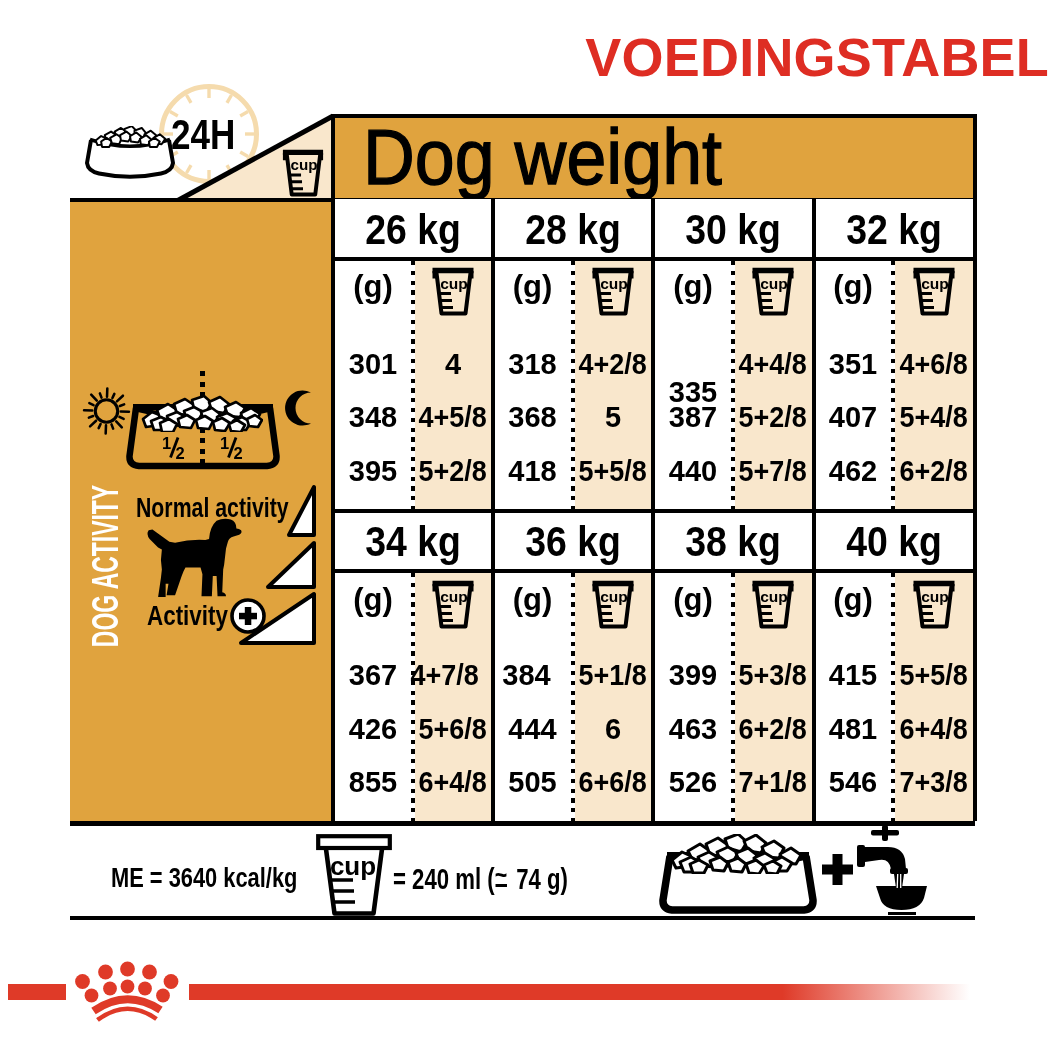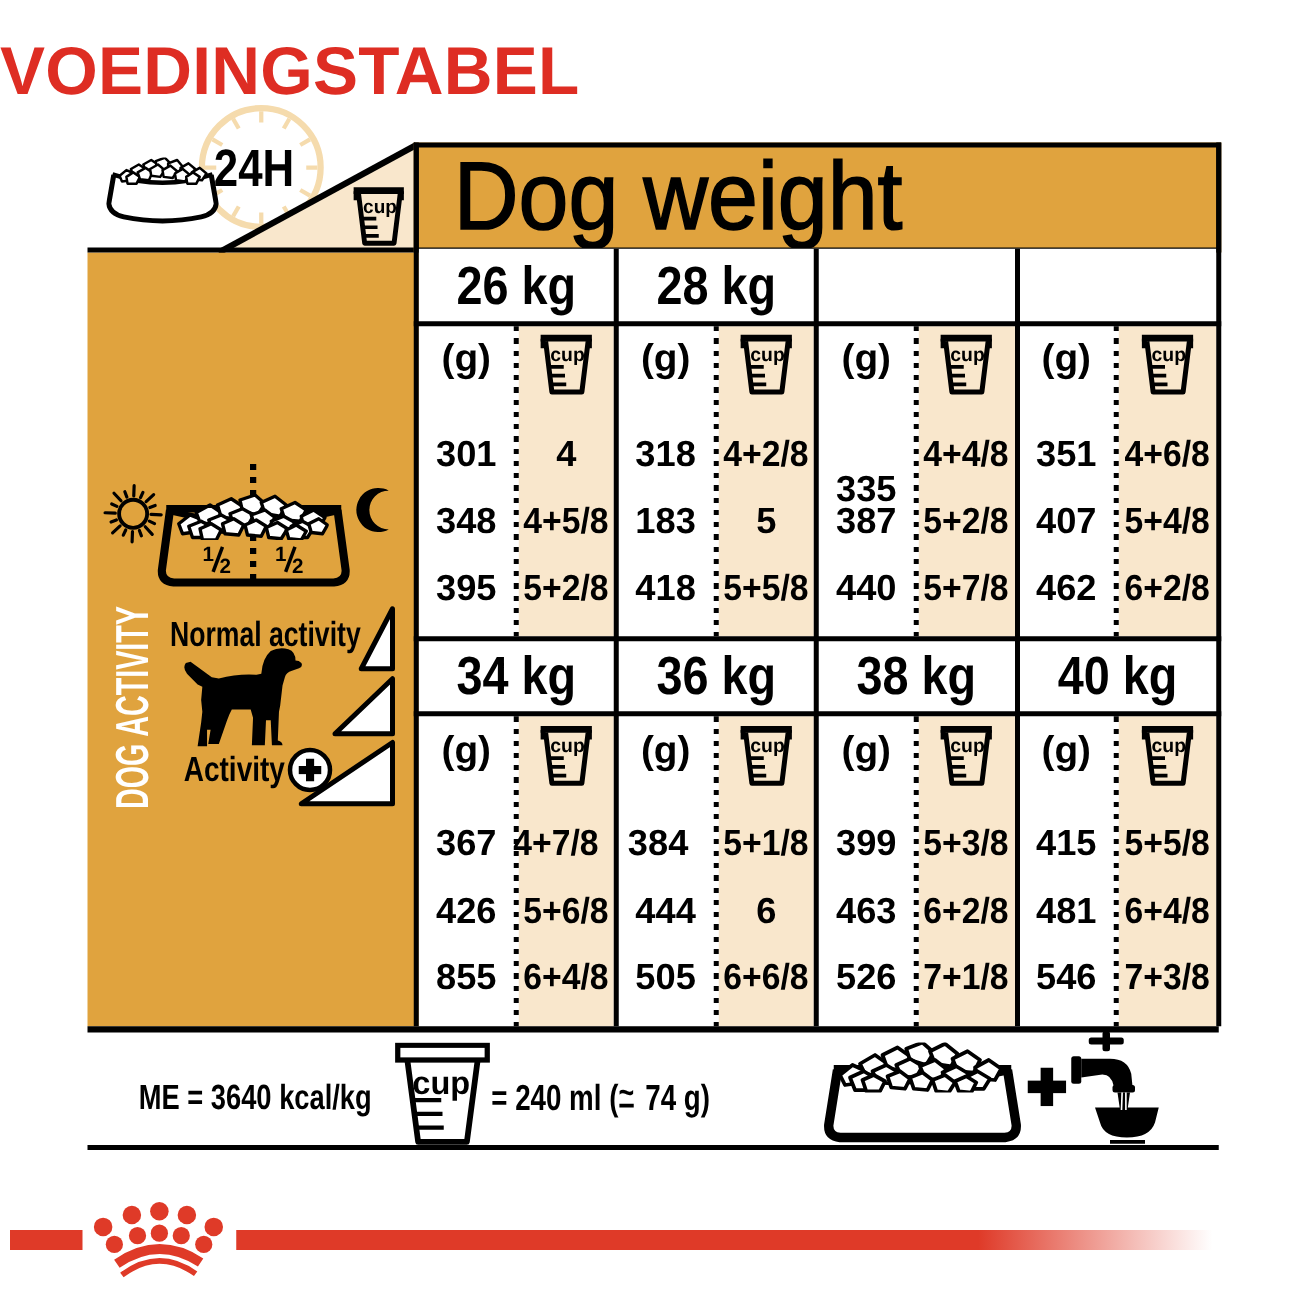--- a/index.html
+++ b/index.html
@@ -14,21 +14,21 @@
   .dot{position:absolute;width:4px;background:repeating-linear-gradient(to bottom,#000 0 4.2px,rgba(0,0,0,0) 4.2px 9.8px);}
   .cream{position:absolute;background:#F9E7CC;}
   .simeq{display:inline-block;position:relative;width:20px;height:24px;vertical-align:-2px;}
   .simeq:before{content:"~";position:absolute;left:0;top:-8px;font-size:28px;font-weight:bold;}
   .simeq:after{content:"";position:absolute;left:1px;top:17px;width:15px;height:3.2px;background:#000;}
 </style>
 </head>
 <body>
 <div id="page">
 
-<div class="abs b" id="title" style="left:0;top:26px;width:1049px;text-align:left;font-size:54px;letter-spacing:0.2px;color:#DE2D23;">VOEDINGSTABEL</div>
+<div class="abs b" id="title" style="left:0;top:26px;width:1049px;text-align:right;font-size:54px;letter-spacing:0.2px;color:#DE2D23;">VOEDINGSTABEL</div>
 
 <svg class="abs" style="left:154px;top:79px;" width="110" height="110" viewBox="0 0 110 110">
   <g stroke="#F5DBAD" fill="none">
     <circle cx="55" cy="55" r="47.5" stroke-width="5"></circle>
     <g stroke-width="3.4">
       <line x1="55.0" y1="19.0" x2="55.0" y2="10.0"></line>
       <line x1="73.0" y1="23.8" x2="77.5" y2="16.0"></line>
       <line x1="86.2" y1="37.0" x2="94.0" y2="32.5"></line>
       <line x1="91.0" y1="55.0" x2="100.0" y2="55.0"></line>
       <line x1="86.2" y1="73.0" x2="94.0" y2="77.5"></line>
@@ -118,21 +118,27 @@
 <div class="dot" style="left:891px;top:573px;height:248px;"></div>
 
 <div class="abs ctr b" style="left:335px;top:202px;width:155px;height:54px;font-size:43px;">
       <span style="transform:scaleX(0.87);">26 kg</span>
     </div>
 
 <div class="abs ctr b" style="left:494px;top:202px;width:157px;height:54px;font-size:43px;">
       <span style="transform:scaleX(0.87);">28 kg</span>
     </div>
 
-
+<div class="abs ctr b" style="left:655px;top:202px;width:156px;height:54px;font-size:43px;">
+      <span style="transform:scaleX(0.87);">30 kg</span>
+    </div>
+
+<div class="abs ctr b" style="left:815px;top:202px;width:158px;height:54px;font-size:43px;">
+      <span style="transform:scaleX(0.87);">32 kg</span>
+    </div>
 
 <div class="abs ctr b" style="left:335px;top:513px;width:155px;height:56px;font-size:43px;">
       <span style="transform:scaleX(0.87);">34 kg</span>
     </div>
 
 <div class="abs ctr b" style="left:494px;top:513px;width:157px;height:56px;font-size:43px;">
       <span style="transform:scaleX(0.87);">36 kg</span>
     </div>
 
 <div class="abs ctr b" style="left:655px;top:513px;width:156px;height:56px;font-size:43px;">
@@ -199,21 +205,21 @@
 <div class="abs ctr val" style="left:335px;top:451px;width:76px;height:40px;">395</div>
 <div class="abs ctr val" style="left:415px;top:344px;width:76px;height:40px;">4</div>
 <div class="abs ctr val" style="left:415px;top:397px;width:76px;height:40px;">
       <span style="transform:scaleX(0.93);">4+5/8</span>
     </div>
 <div class="abs ctr val" style="left:415px;top:451px;width:76px;height:40px;">
       <span style="transform:scaleX(0.93);">5+2/8</span>
     </div>
 
 <div class="abs ctr val" style="left:494px;top:344px;width:77px;height:40px;">318</div>
-<div class="abs ctr val" style="left:494px;top:397px;width:77px;height:40px;">183</div>
+<div class="abs ctr val" style="left:494px;top:397px;width:77px;height:40px;">368</div>
 <div class="abs ctr val" style="left:494px;top:451px;width:77px;height:40px;text-align:right;">418</div>
 <div class="abs ctr val" style="left:575px;top:344px;width:76px;height:40px;">
       <span style="transform:scaleX(0.93);">4+2/8</span>
     </div>
 <div class="abs ctr val" style="left:575px;top:397px;width:76px;height:40px;">5</div>
 <div class="abs ctr val" style="left:575px;top:451px;width:76px;height:40px;">
       <span style="transform:scaleX(0.93);">5+5/8</span>
     </div>
 
 <div class="abs ctr val" style="left:655px;top:344px;width:76px;height:40px;margin-top:28px;">335</div>

